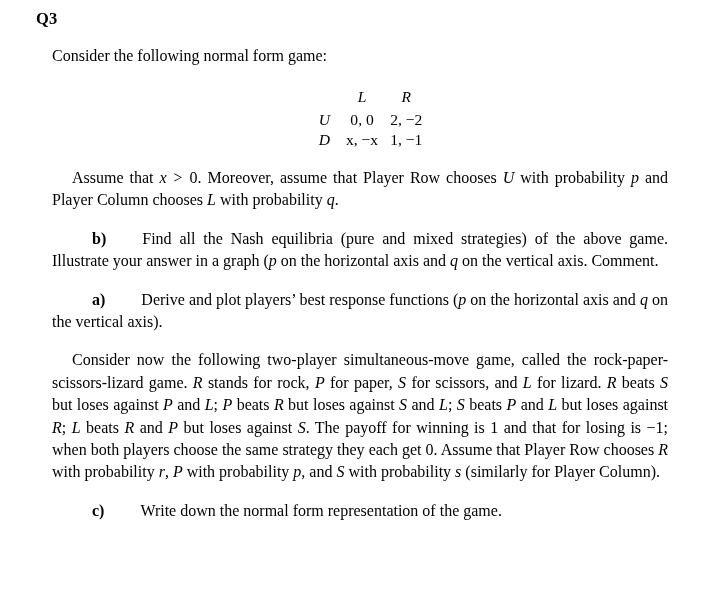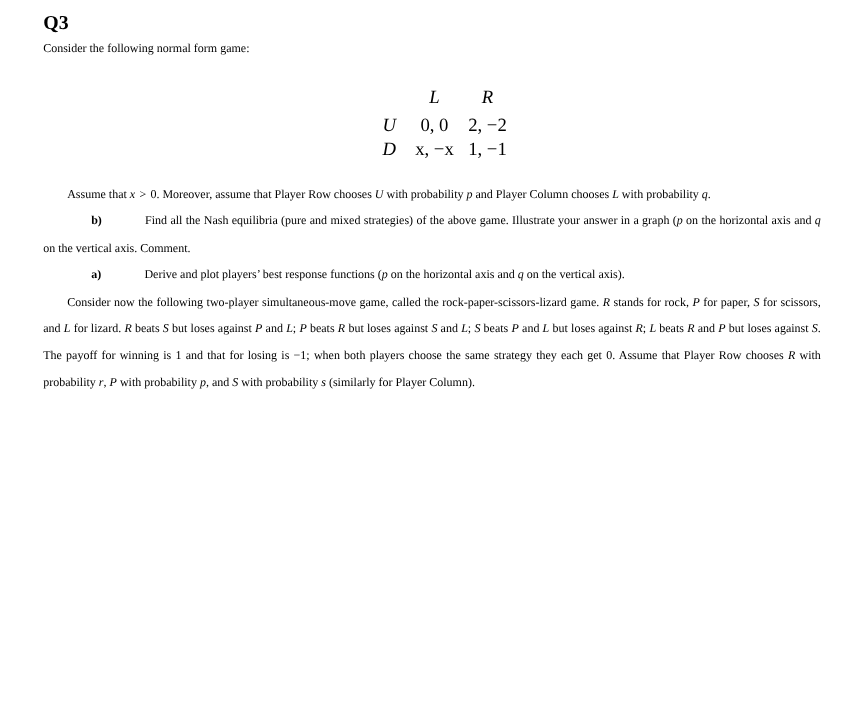--- a/index.html
+++ b/index.html
@@ -29,22 +29,22 @@
     width: 648px;
   }
   .heading {
     font-weight: bold;
     font-size: 16.5px;
     line-height: 20px;
     letter-spacing: 0.1px;
     margin: 0 0 1px 0;
   }
   p.para {
-    margin: 0;
-    font-size: 10px;
+    margin: 16px;
+    font-size: 16px;
     line-height: 22.4px;
     text-align: justify;
     text-justify: inter-word;
     hyphens: none;
   }
   p.para.nojust {
     text-align: left;
   }
   .indent {
     text-indent: 20px;
@@ -141,16 +141,17 @@
     </div>
 
     <p class="para indent"><span>Assume that </span><span class="mv">x</span><span class="op"> &gt; </span><span class="mn">0</span><span>. Moreover, assume that Player Row chooses </span><span class="mv">U</span><span> with probability </span><span class="mv">p</span><span> and Player Column chooses </span><span class="mv">L</span><span> with probability </span><span class="mv">q</span><span>.</span></p>
 
     <p class="para indent"><span class="qlabel">b)</span><span class="qgap"></span><span>Find all the Nash equilibria (pure and mixed strategies) of the above game. Illustrate your answer in a graph (</span><span class="mv">p</span><span> on the horizontal axis and </span><span class="mv">q</span><span> on the vertical axis. Comment.</span></p>
 
     <p class="para indent"><span class="qlabel">a)</span><span class="qgap"></span><span>Derive and plot players’ best response functions (</span><span class="mv">p</span><span> on the horizontal axis and </span><span class="mv">q</span><span> on the vertical axis).</span></p>
 
     <p class="para indent gap-before"><span>Consider now the following two-player simultaneous-move game, called the rock-paper-scissors-lizard game. </span><span class="mv">R</span><span> stands for rock, </span><span class="mv">P</span><span> for paper, </span><span class="mv">S</span><span> for scissors, and </span><span class="mv">L</span><span> for lizard. </span><span class="mv">R</span><span> beats </span><span class="mv">S</span><span> but loses against </span><span class="mv">P</span><span> and </span><span class="mv">L</span><span>; </span><span class="mv">P</span><span> beats </span><span class="mv">R</span><span> but loses against </span><span class="mv">S</span><span> and </span><span class="mv">L</span><span>; </span><span class="mv">S</span><span> beats </span><span class="mv">P</span><span> and </span><span class="mv">L</span><span> but loses against </span><span class="mv">R</span><span>; </span><span class="mv">L</span><span> beats </span><span class="mv">R</span><span> and </span><span class="mv">P</span><span> but loses against </span><span class="mv">S</span><span>. The payoff for winning is 1 and that for losing is −1; when both players choose the same strategy they each get 0. Assume that Player Row chooses </span><span class="mv">R</span><span> with probability </span><span class="mv">r</span><span>, </span><span class="mv">P</span><span> with probability </span><span class="mv">p</span><span>, and </span><span class="mv">S</span><span> with probability </span><span class="mv">s</span><span> (similarly for Player Column).</span></p>
 
+    <p class="para indent nojust"><span class="qlabel">c)</span><span class="qgap"></span><span>Write down the normal form representation of the game.</span></p>
 
 
   </div>
 </div>
 
 </body></html>

